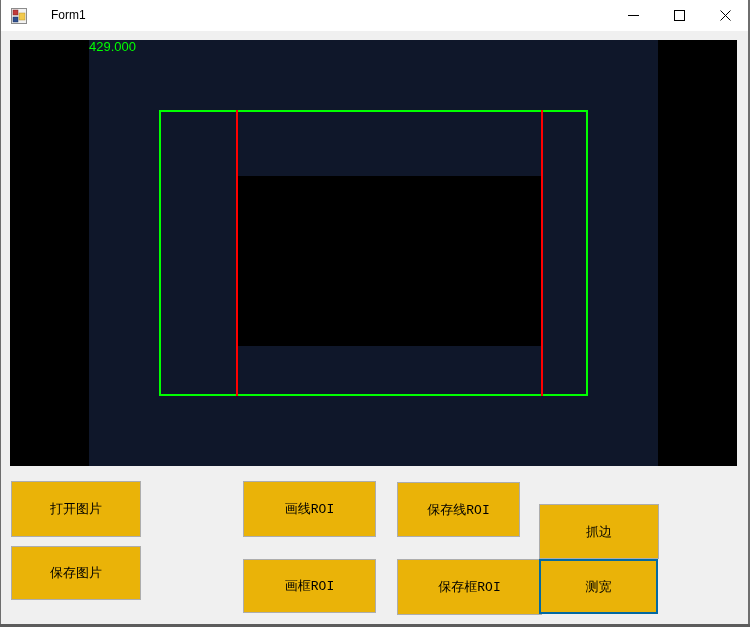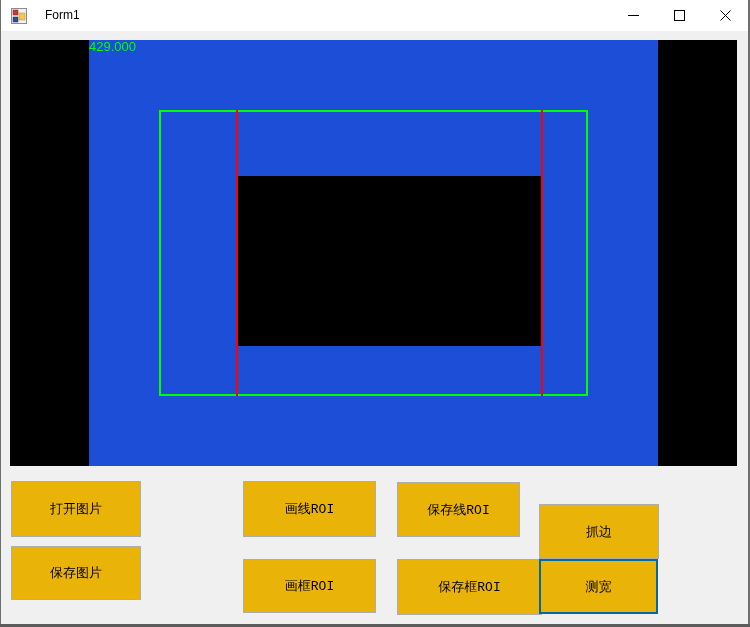--- a/index.html
+++ b/index.html
@@ -19,35 +19,35 @@
   .frame-right  { position: absolute; right: 0; top: 0; width: 2px; height: 627px; background: #6e6e6e; }
   .frame-bottom { position: absolute; left: 0; bottom: 0; width: 750px; height: 3px; background: #5c5c5c; }
 
   
   .titlebar {
     position: absolute; left: 1px; top: 0; width: 747px; height: 31px;
     background: #ffffff; display: flex; align-items: center;
   }
   .app-icon { width: 16px; height: 16px; margin-left: 10px; display: inline-block; }
   .title-text {
-    margin-left: 18px; font-size: 12px; color: #000000; line-height: 31px;
+    margin-left: 24px; font-size: 12px; color: #000000; line-height: 31px;
     white-space: nowrap;
   }
   .win-controls { position: absolute; right: 0; top: 0; height: 31px; display: flex; }
   .wc-btn {
     width: 46px; height: 31px; display: flex; align-items: center; justify-content: center;
     background: transparent; border: none; padding: 0; cursor: default;
   }
   .min-glyph { display: block; width: 11px; height: 0; border-top: 1px solid #000; }
   .max-glyph { display: block; width: 9px; height: 9px; border: 1px solid #000; background: transparent; }
 
   
   .picturebox {
     position: absolute; left: 10px; top: 40px; width: 727px; height: 426px;
-    background: #1d4ed8; overflow: hidden;
+    background: #0f172a; overflow: hidden;
   }
   .bar-left  { position: absolute; left: 0; top: 0; width: 79px; height: 426px; background: #000000; }
   .bar-right { position: absolute; left: 648px; top: 0; width: 79px; height: 426px; background: #000000; }
   .measure-label {
     position: absolute; left: 79px; top: 0; font-size: 13px; line-height: 14px;
     color: #00ff00; white-space: nowrap;
   }
   .roi-rect {
     position: absolute; left: 149px; top: 70px; width: 429px; height: 286px;
     border: 2px solid #00ff00; box-sizing: border-box; background: transparent;

